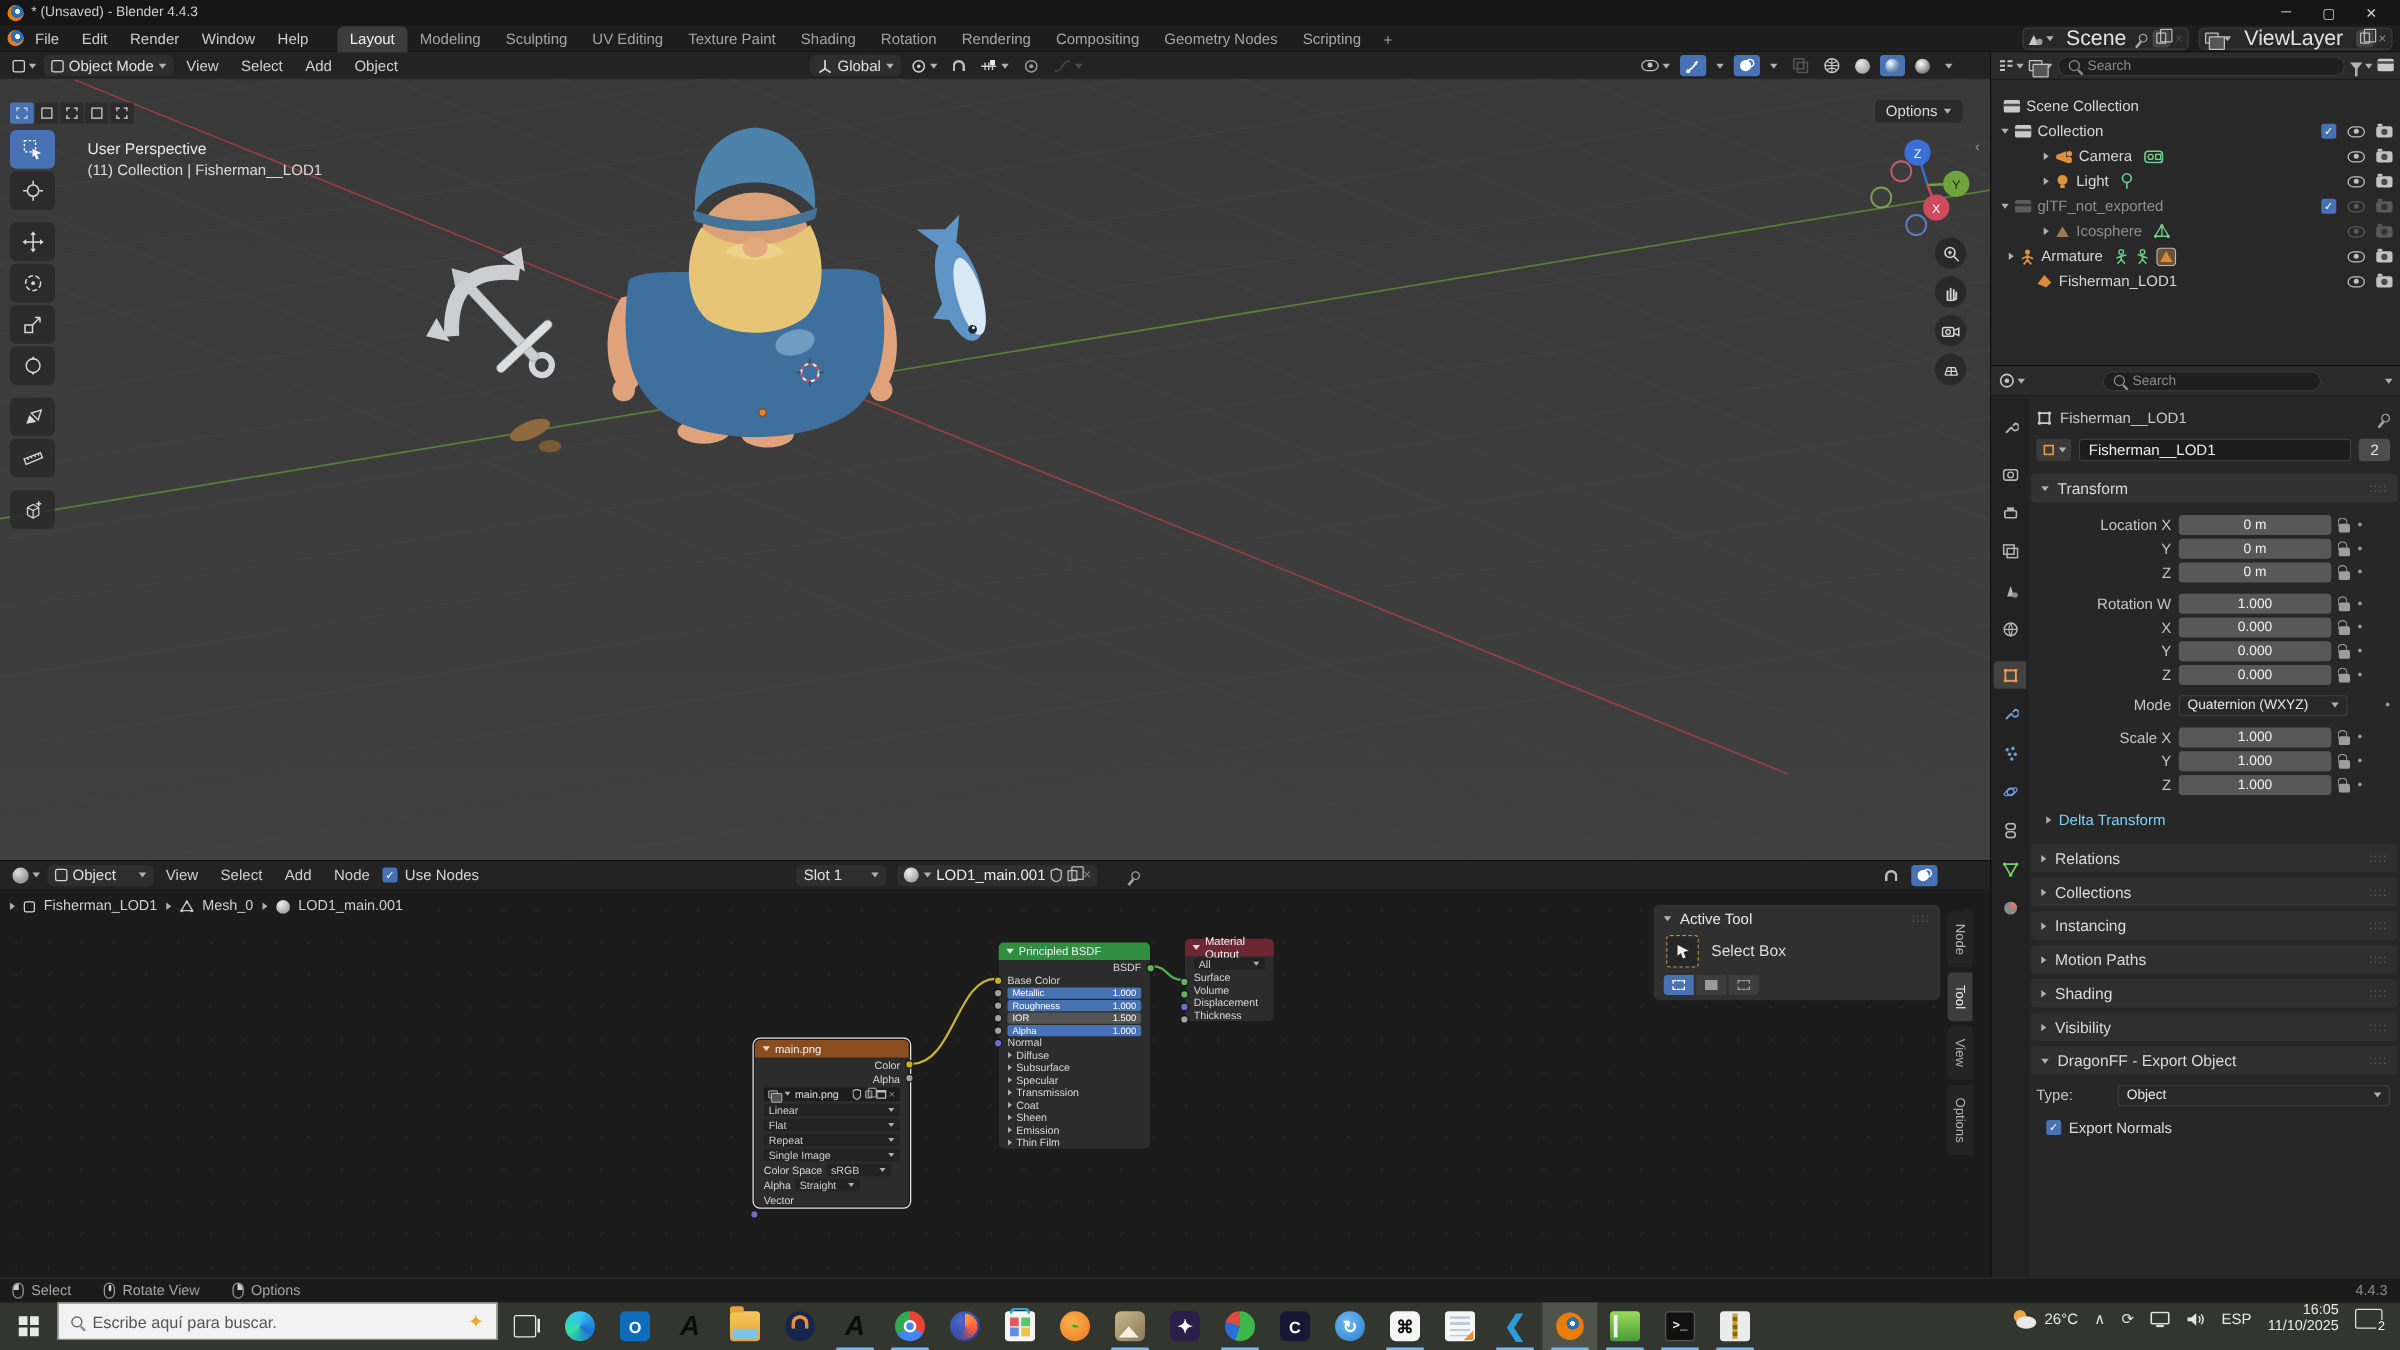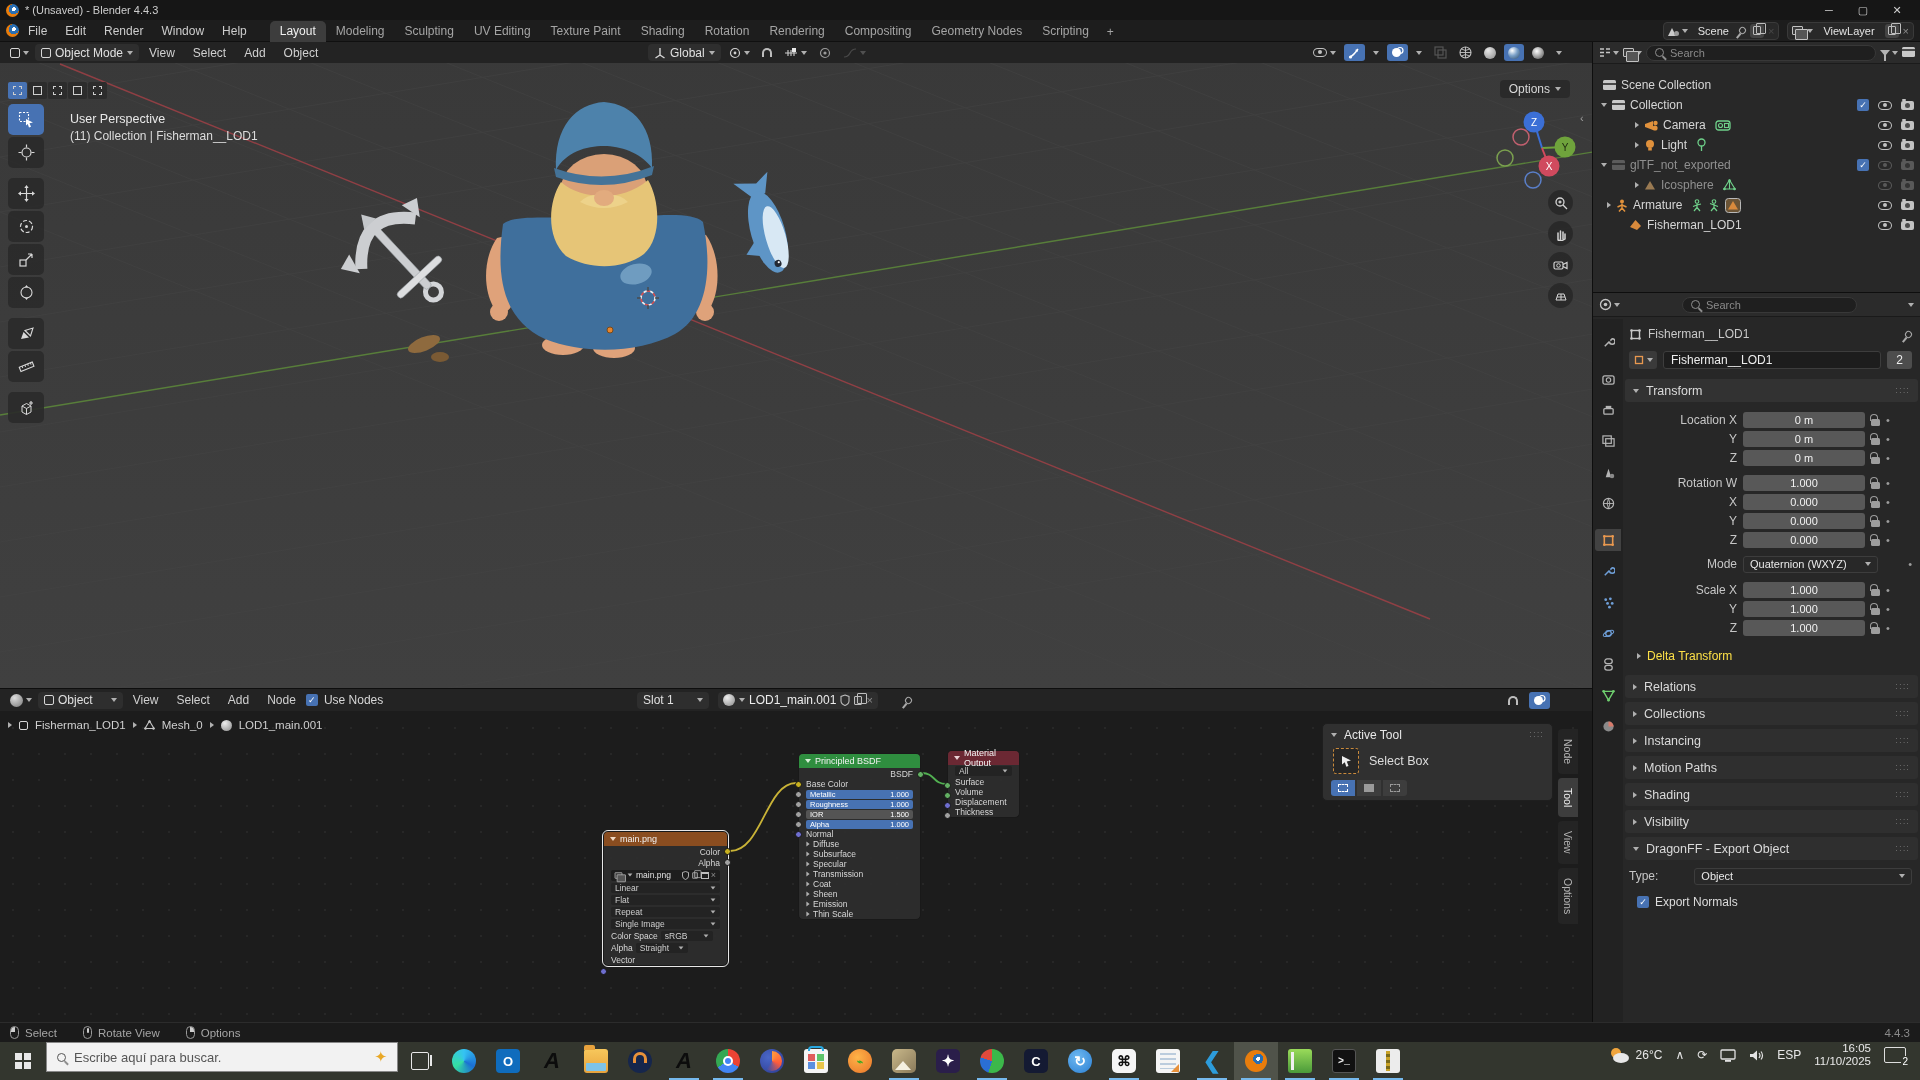--- a/index.html
+++ b/index.html
@@ -44,21 +44,21 @@
 #win-controls div{width:34px;height:20px;display:flex;align-items:center;justify-content:center;color:#cfcfcf;font-size:11px}
 
 #topbar{left:0;top:20px;width:1920px;height:22px;background:#1d1d1d;display:flex;align-items:center;padding:0 6px;border-bottom:1px solid #101010}
 #topbar .menu{padding:0 9px;color:#cdcdcd}
 #tabs{display:flex;margin-left:14px;height:22px;align-items:flex-end}
 .tab{padding:3px 10px 4px;color:#a5a5a5;font-size:12px;border-radius:5px 5px 0 0}
 .tab.active{background:#3d3d3d;color:#f0f0f0}
 .tab-add{padding:3px 8px;color:#a5a5a5}
 #scene-group{margin-left:auto;display:flex;gap:8px;align-items:center}
 .idblock{display:flex;align-items:center;background:#282828;border:1px solid #3a3a3a;border-radius:4px;height:18px;padding:0 4px;gap:4px}
-.idblock .nm{color:#e3e3e3;padding:0 6px;font-size:11px}
+.idblock .nm{color:#e3e3e3;padding:0 6px;font-size:17px}
 .mini-btn{background:#444;border-radius:3px;height:14px;display:flex;align-items:center;padding:0 3px}
 .i-scene{width:10px;height:10px;position:relative}
 .i-scene::before{content:"";position:absolute;left:0;bottom:0;width:0;height:0;border-left:4px solid transparent;border-right:4px solid transparent;border-bottom:8px solid #c9c9c9}
 .i-scene::after{content:"";position:absolute;right:-1px;bottom:0;width:5px;height:5px;border-radius:50%;background:#9a9a9a}
 .i-layers{width:11px;height:9px;border:1px solid #c2c2c2;border-radius:1px;position:relative;background:#3a3a3a}
 .i-layers::before{content:"";position:absolute;left:2px;top:2px;width:11px;height:9px;border:1px solid #c2c2c2;background:#555;border-radius:1px}
 
 #viewport{left:0;top:42px;width:1593px;height:646px;background:linear-gradient(#393939,#404040);overflow:hidden;border-right:1px solid #0e0e0e}
 #vp-header{position:absolute;left:0;top:0;width:100%;height:21px;background:#232323;display:flex;align-items:center;padding:0 6px;gap:2px;z-index:30}
 #vp-header .menu{padding:0 8px;color:#d0d0d0}
@@ -860,21 +860,21 @@
         </div>
       <div class="prow" style="top:300px">
           <span class="plabel">Z</span>
           <span class="pfield">1.000</span>
           <span class="i-lock"></span>
           <span class="i-dot">•</span>
         </div>
 
       <div class="prow" style="top:328px;left:14px">
           <span class="tri-r"></span>
-          <span style="color:#fde047">Delta Transform</span>
+          <span style="color:#7dd3fc">Delta Transform</span>
         </div>
 
       <div class="ppanel" style="top:356px">
           <span class="tri-r"></span>
           <span>Relations</span>
           <span class="grip" style="margin-left:auto">····
 ····</span>
         </div>
       <div class="ppanel" style="top:383px">
           <span class="tri-r"></span>
@@ -1125,21 +1125,21 @@
       <div class="nrow">
           <span class="tri-r s"></span>
           <span>Sheen</span>
         </div>
       <div class="nrow">
           <span class="tri-r s"></span>
           <span>Emission</span>
         </div>
       <div class="nrow">
           <span class="tri-r s"></span>
-          <span>Thin Scale</span>
+          <span>Thin Film</span>
         </div>
       <span class="sock" style="right:-4px;top:17px;background:#63b063"></span>
       <span class="sock" style="left:-4px;top:27px;background:#c7b01f"></span>
       <span class="sock" style="left:-4px;top:37px;background:#a1a1a1"></span>
       <span class="sock" style="left:-4px;top:47px;background:#a1a1a1"></span>
       <span class="sock" style="left:-4px;top:57px;background:#a1a1a1"></span>
       <span class="sock" style="left:-4px;top:67px;background:#a1a1a1"></span>
       <span class="sock" style="left:-4px;top:77px;background:#6e6ecf"></span>
     </div>
 

